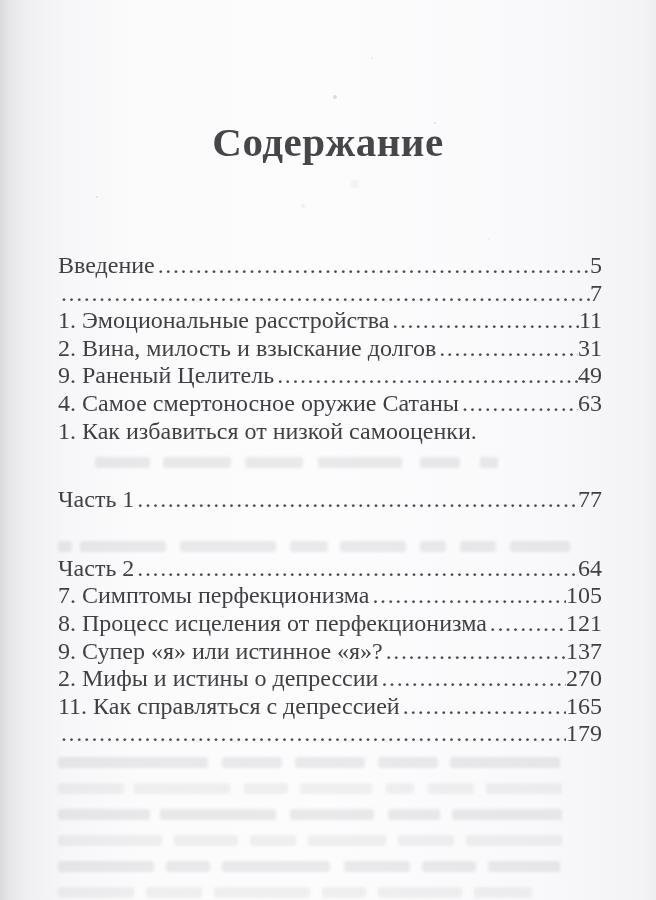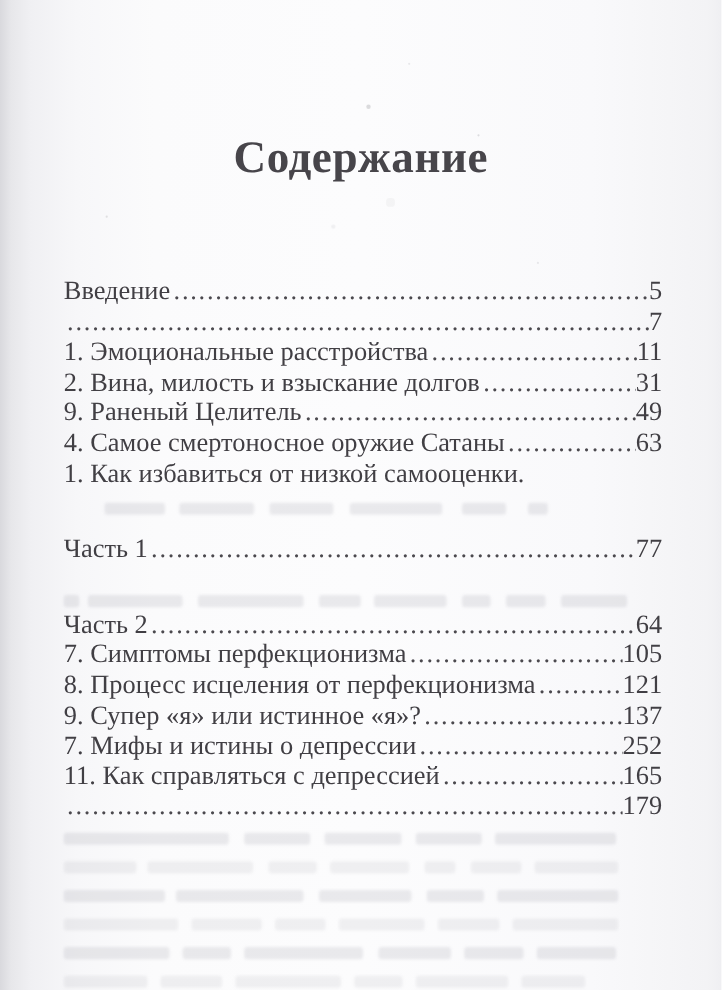--- a/index.html
+++ b/index.html
@@ -138,23 +138,23 @@
     <span class="toc-label">8. Процесс исцеления от перфекционизма</span>
     <span class="toc-dots">....................................................................................................................................................................................</span>
     <span class="toc-num">121</span>
   </div>
       <div class="toc-row">
     <span class="toc-label">9. Супер «я» или истинное «я»?</span>
     <span class="toc-dots">....................................................................................................................................................................................</span>
     <span class="toc-num">137</span>
   </div>
       <div class="toc-row">
-    <span class="toc-label">7. Мифы и истины о депрессии</span>
-    <span class="toc-dots">....................................................................................................................................................................................</span>
-    <span class="toc-num">252</span>
+    <span class="toc-label">2. Мифы и истины о депрессии</span>
+    <span class="toc-dots">....................................................................................................................................................................................</span>
+    <span class="toc-num">270</span>
   </div>
       <div class="toc-row">
     <span class="toc-label">11. Как справляться с депрессией</span>
     <span class="toc-dots">....................................................................................................................................................................................</span>
     <span class="toc-num">165</span>
   </div>
       <div class="toc-row">
     <span class="toc-dots">....................................................................................................................................................................................</span>
     <span class="toc-num">179</span>
   </div>

